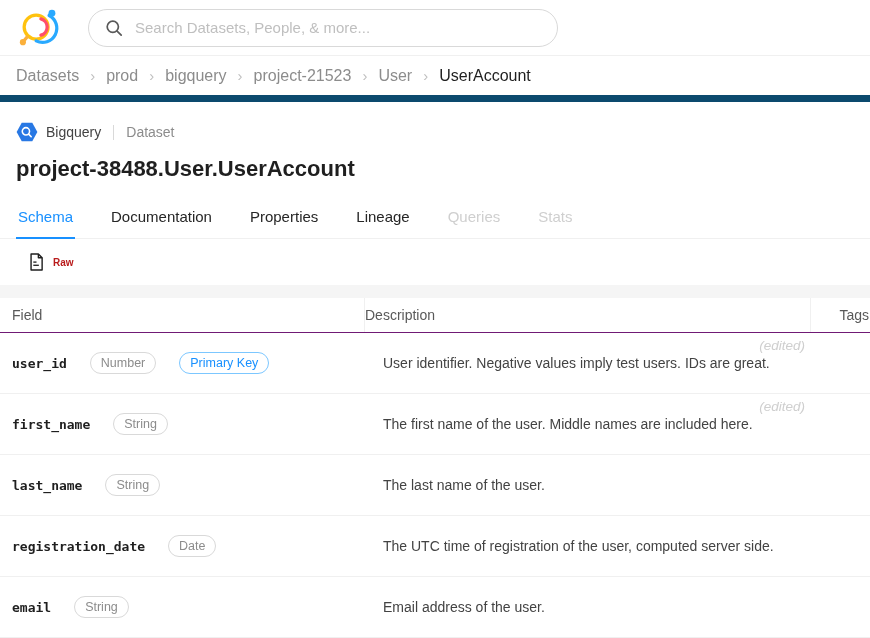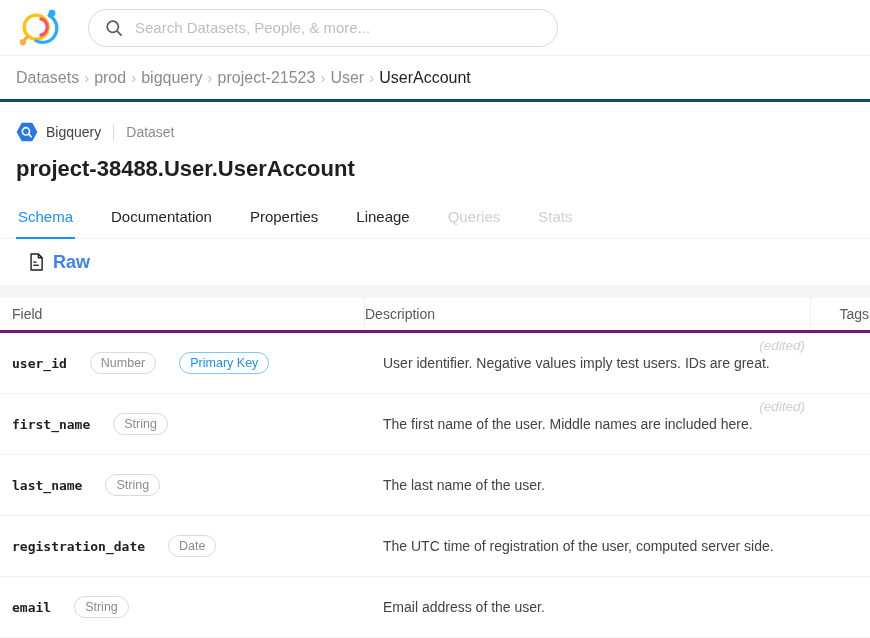--- a/index.html
+++ b/index.html
@@ -15,47 +15,47 @@
   .logo { width: 46px; height: 46px; flex: 0 0 auto; cursor: pointer; }
   .searchbar {
     margin-left: 26px; width: 470px; height: 38px;
     border: 1px solid #d9d9d9; border-radius: 70px;
     display: flex; align-items: center; gap: 10px; padding: 0 16px; background: #fff; justify-content: space-between;
   }
   .searchbar input { border: none; outline: none; flex: 1; font-size: 15px; color: #262626; font-family: inherit; background: transparent; }
   .searchbar input::placeholder { color: #bfbfbf; }
 
   
-  .breadcrumb { height: 46px; display: flex; align-items: center; gap: 5px; padding: 0 16px; border-bottom: 3px solid #0c4a6e; font-size: 16px; color: #8c8c8c; text-align: right; }
+  .breadcrumb { height: 46px; display: flex; align-items: center; gap: 11px; padding: 0 16px; border-bottom: 7px solid #0c4a6e; font-size: 16px; color: #8c8c8c; text-align: right; }
   .breadcrumb .crumb { cursor: pointer; }
   .breadcrumb .crumb.current { color: #1f1f1f; }
   .breadcrumb .sep { color: #bfbfbf; font-size: 15px; }
 
   
   .entity-head { padding: 20px 16px 0; }
   .platform-row { display: flex; align-items: center; gap: 8px; font-size: 14px; }
   .platform-name { color: #434343; }
   .vdiv { width: 1px; height: 15px; background: #d9d9d9; margin: 0 4px; }
   .entity-type { color: #8c8c8c; }
   .page-title { margin: 14px 0 0; font-size: 22px; font-weight: 700; color: #1f1f1f; }
 
   
   .tabbar { display: flex; gap: 34px; padding: 0 16px; margin-top: 17px; border-bottom: 1px solid #f0f0f0; }
   .tab { font-size: 15px; color: #262626; padding: 9px 2px 12px; border-bottom: 2px solid transparent; margin-bottom: -1px; cursor: pointer; }
   .tab.active { color: #1890ff; border-bottom-color: #1890ff; }
   .tab.disabled { color: #cfcfcf; cursor: default; }
 
   
   .toolbar { height: 46px; display: flex; align-items: center; padding: 0 16px 0 29px; }
-  .raw-btn { display: flex; align-items: center; gap: 9px; background: none; border: none; padding: 0; font-family: inherit; font-size: 18px; font-weight: 700; color: #3b82f6; cursor: pointer; }
+  .raw-btn { display: flex; align-items: center; gap: 9px; background: none; border: none; padding: 0; font-family: inherit; font-size: 10px; font-weight: 700; color: #b91c1c; cursor: pointer; }
 
   .band { height: 13px; background: #f5f5f5; }
 
   
-  .thead { display: flex; align-items: stretch; height: 35px; border-bottom: 3px solid #701a75; font-size: 14px; color: #595959; background: #fff; justify-content: flex-end; }
+  .thead { display: flex; align-items: stretch; height: 35px; border-bottom: 1px solid #701a75; font-size: 14px; color: #595959; background: #fff; justify-content: flex-end; }
   .th { display: flex; align-items: center; }
   .col-field { width: 364px; padding-left: 12px; }
   .col-desc { flex: 1; }
   .thead .col-desc, .thead .col-tags { border-left: 1px solid #f0f0f0; }
   .col-tags { width: 60px; padding-right: 1px; justify-content: flex-end; }
 
   .row { display: flex; align-items: stretch; height: 61px; border-bottom: 1px solid #f0f0f0; }
   .cell { display: flex; align-items: center; }
   .field-cell { width: 364px; padding-left: 12px; gap: 23px; }
   .field-name { font-family: "DejaVu Sans Mono", monospace; font-size: 13px; font-weight: 700; color: #1f1f1f; }

